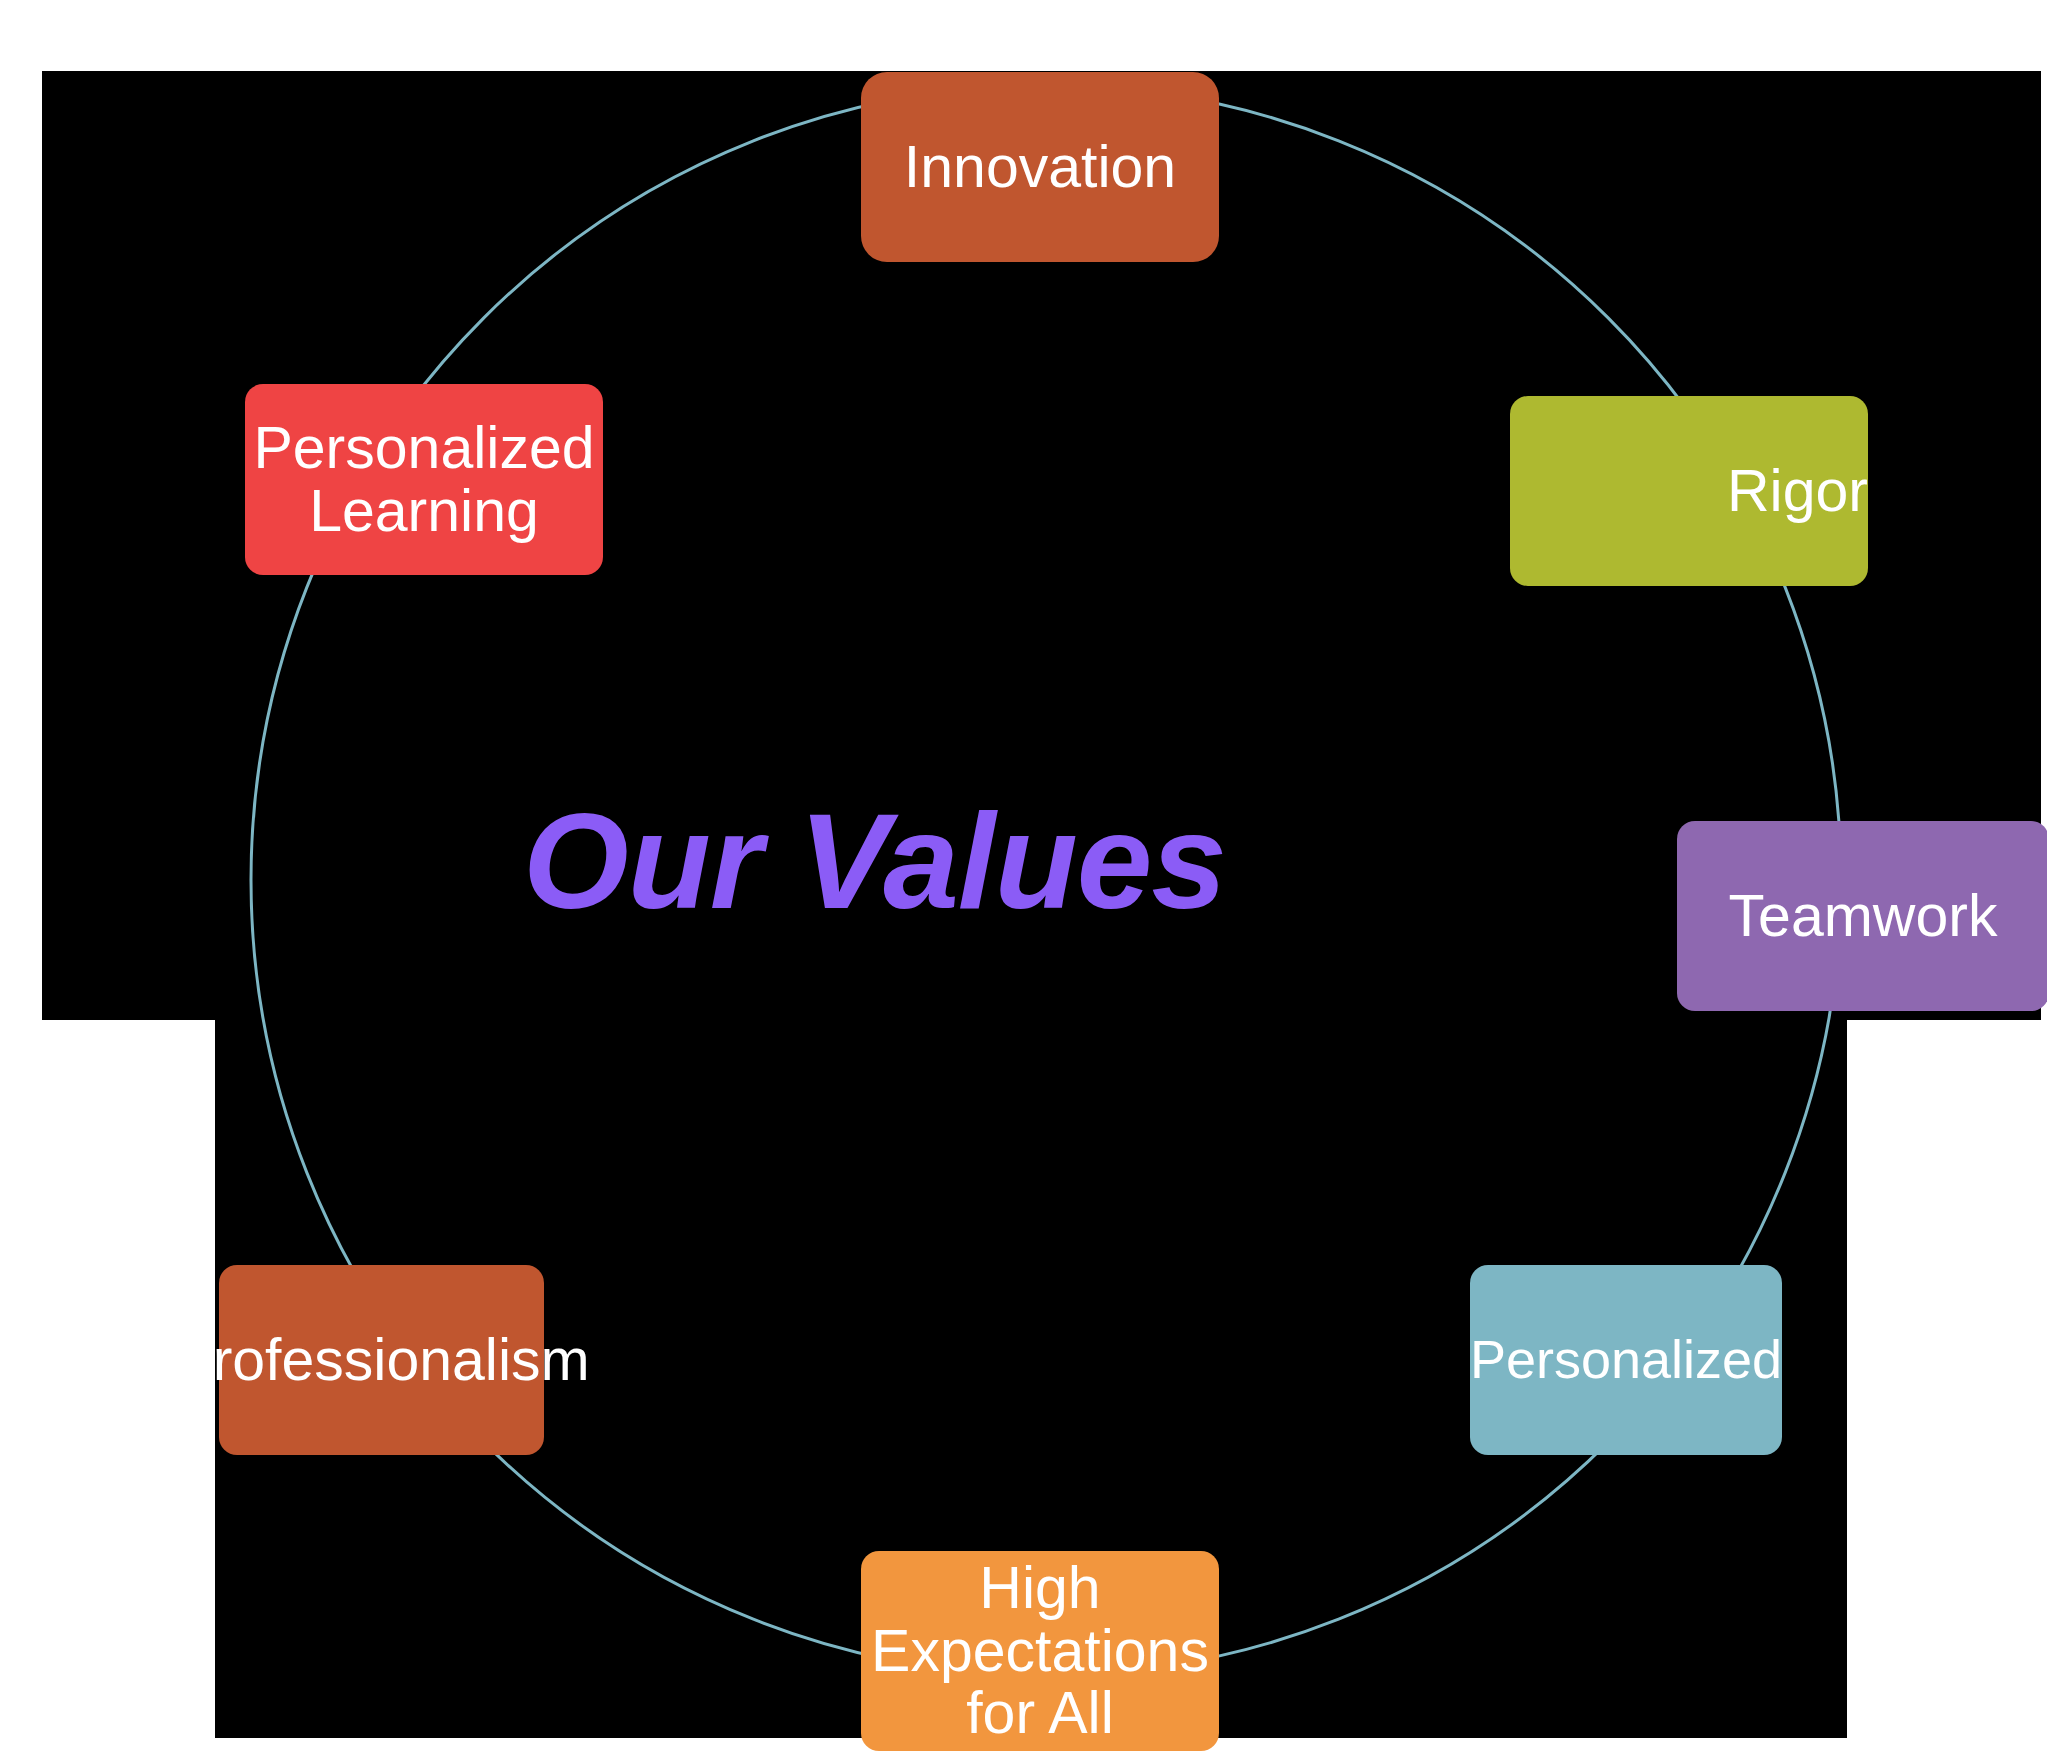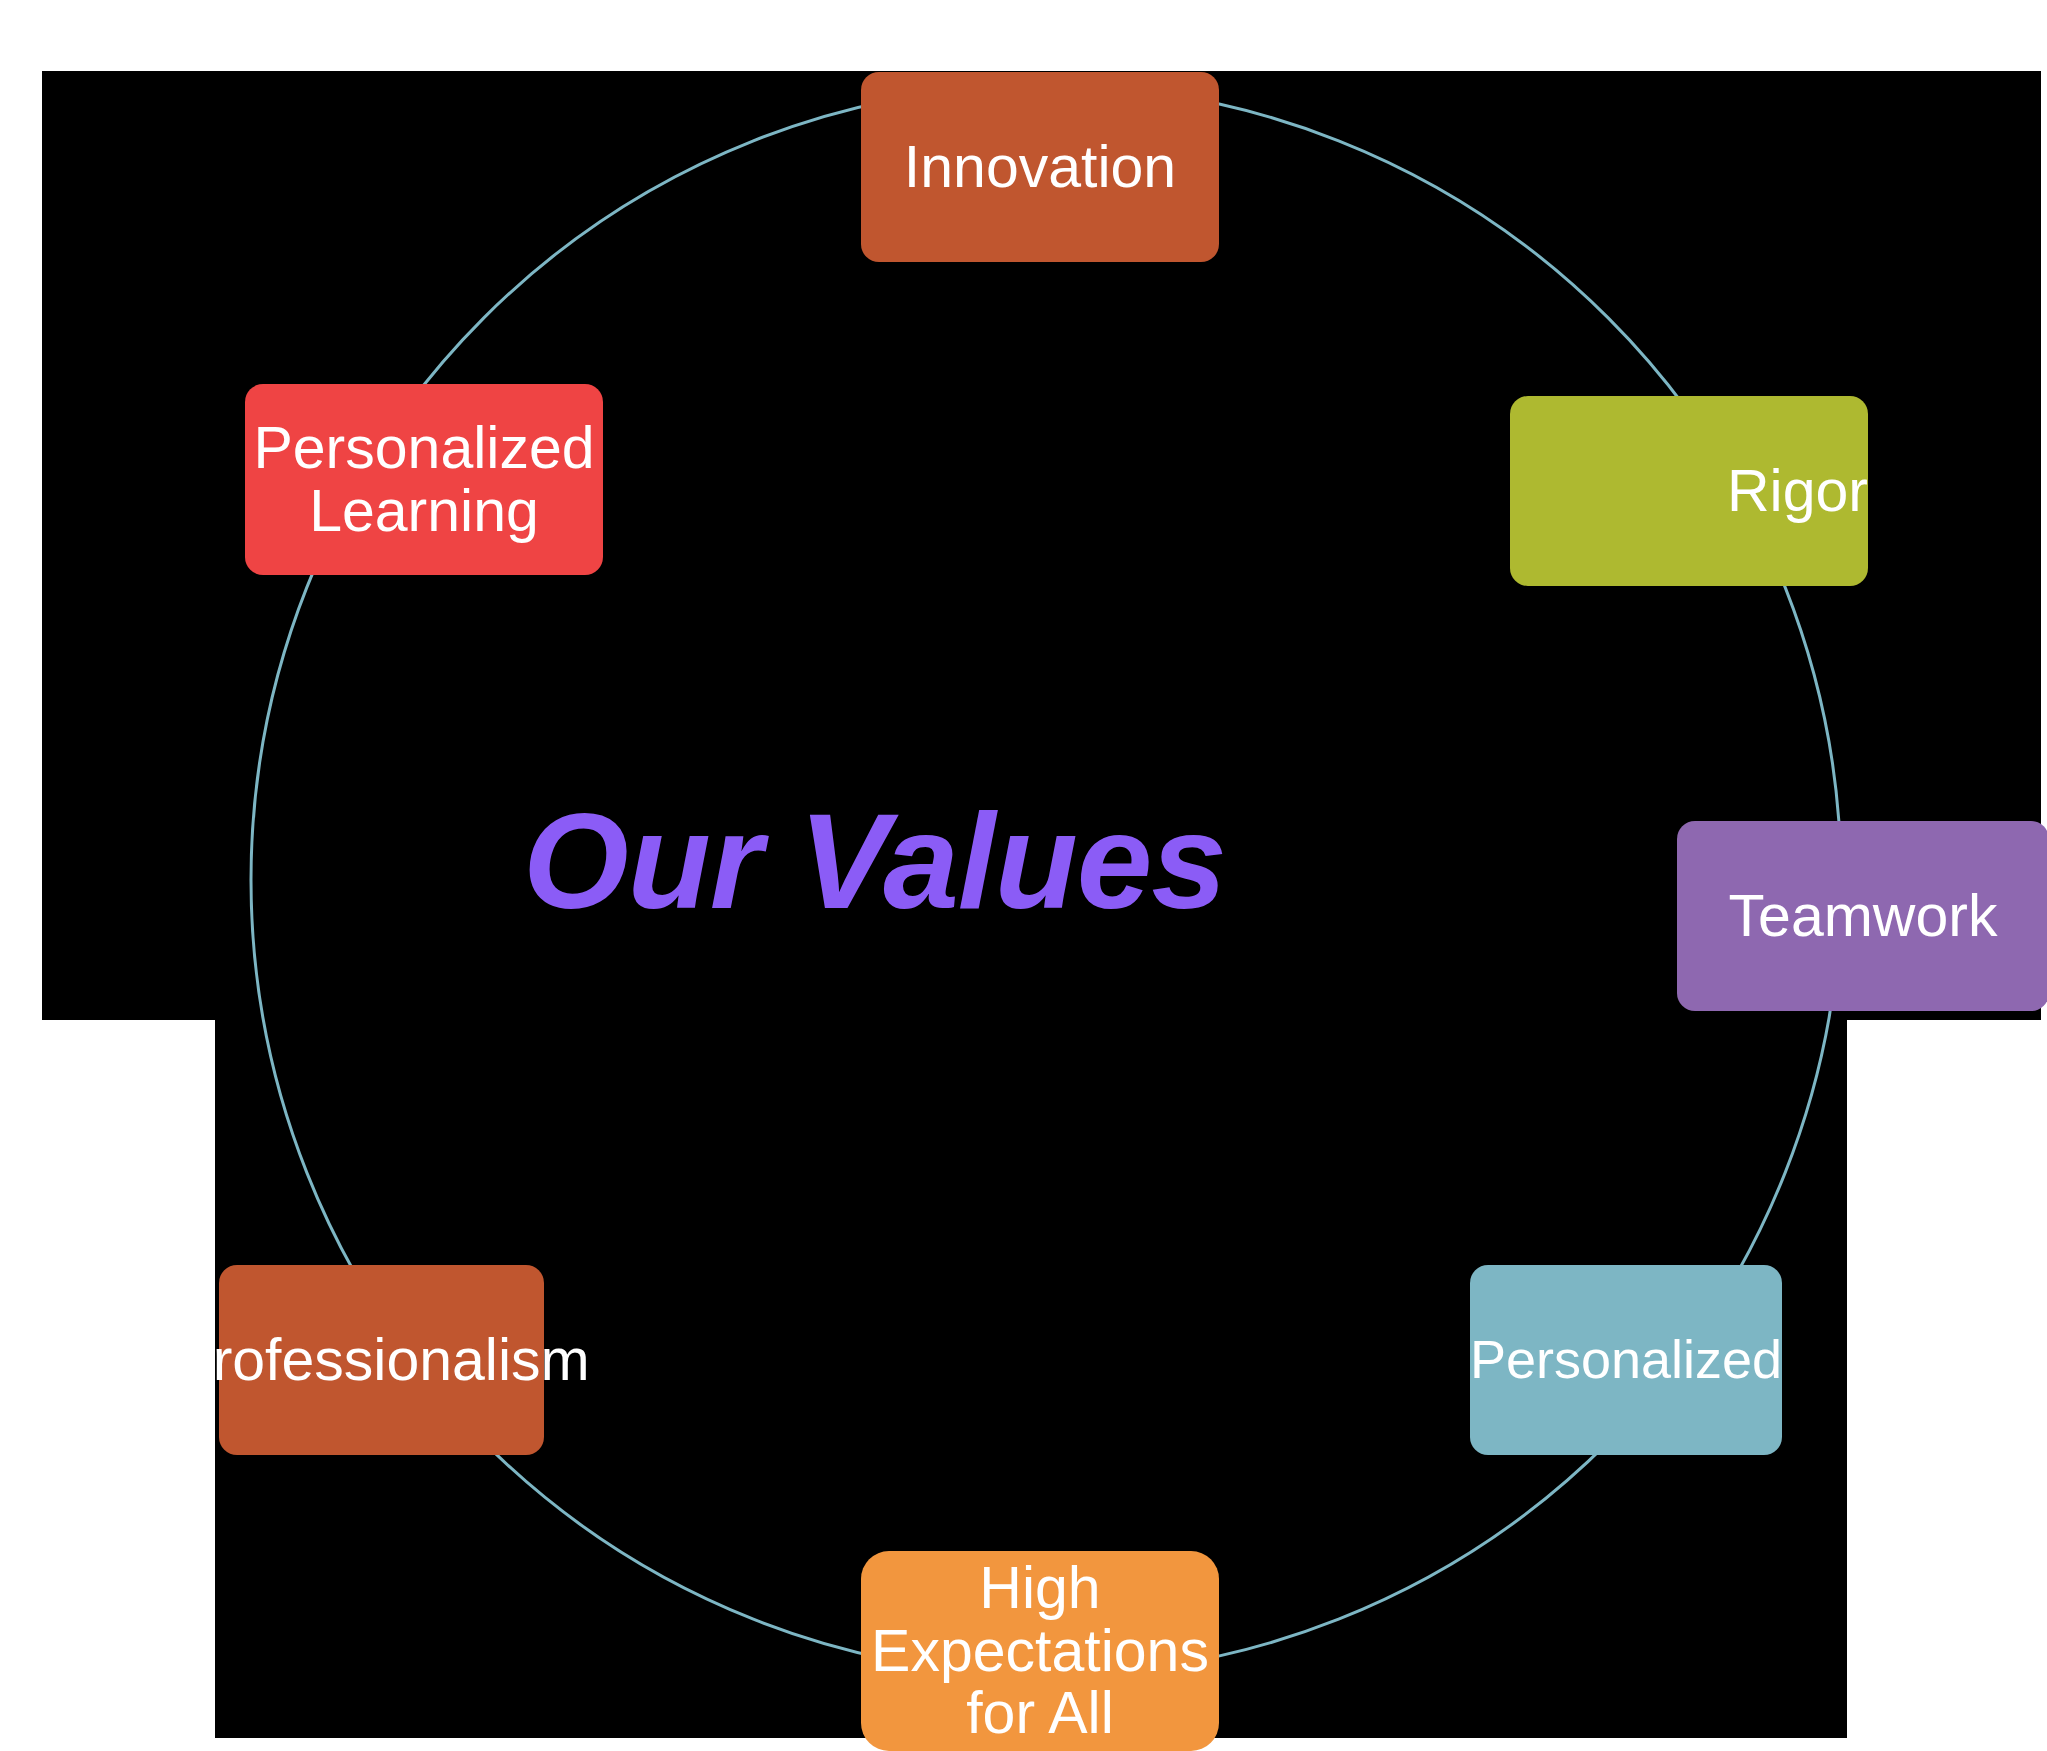--- a/index.html
+++ b/index.html
@@ -61,25 +61,25 @@
     box-sizing: border-box;
     font-family: "Liberation Sans", sans-serif;
   }
   .node .node-label {
     display: block;
     white-space: pre-line;
     width: 130%;
   }
 
   
-  #node-innovation       { left: 861px;  top: 72px;   width: 358px; height: 190px; }
+  #node-innovation       { left: 861px;  top: 72px;   width: 358px; height: 190px; border-radius: 26px; }
   #node-rigor            { left: 1510px; top: 396px;  width: 358px; height: 190px; text-align: right; }
   #node-teamwork         { left: 1677px; top: 821px;  width: 372px; height: 190px; }
   #node-communication    { left: 1470px; top: 1265px; width: 312px; height: 190px; }
-  #node-high-expect      { left: 861px;  top: 1551px; width: 358px; height: 200px; border-radius: 28px; }
+  #node-high-expect      { left: 861px;  top: 1551px; width: 358px; height: 200px; }
   #node-professionalism  { left: 219px;  top: 1265px; width: 325px; height: 190px; align-items: center; }
   #node-shared-resp      { left: 45px;   top: 821px;  width: 358px; height: 191px; }
   #node-personalized     { left: 245px;  top: 384px;  width: 358px; height: 191px; }
 
   #node-communication .node-label { font-size: 54px; }
   #node-shared-resp .node-label   { width: 145%; }
 </style>
 </head>
 <body>
 

